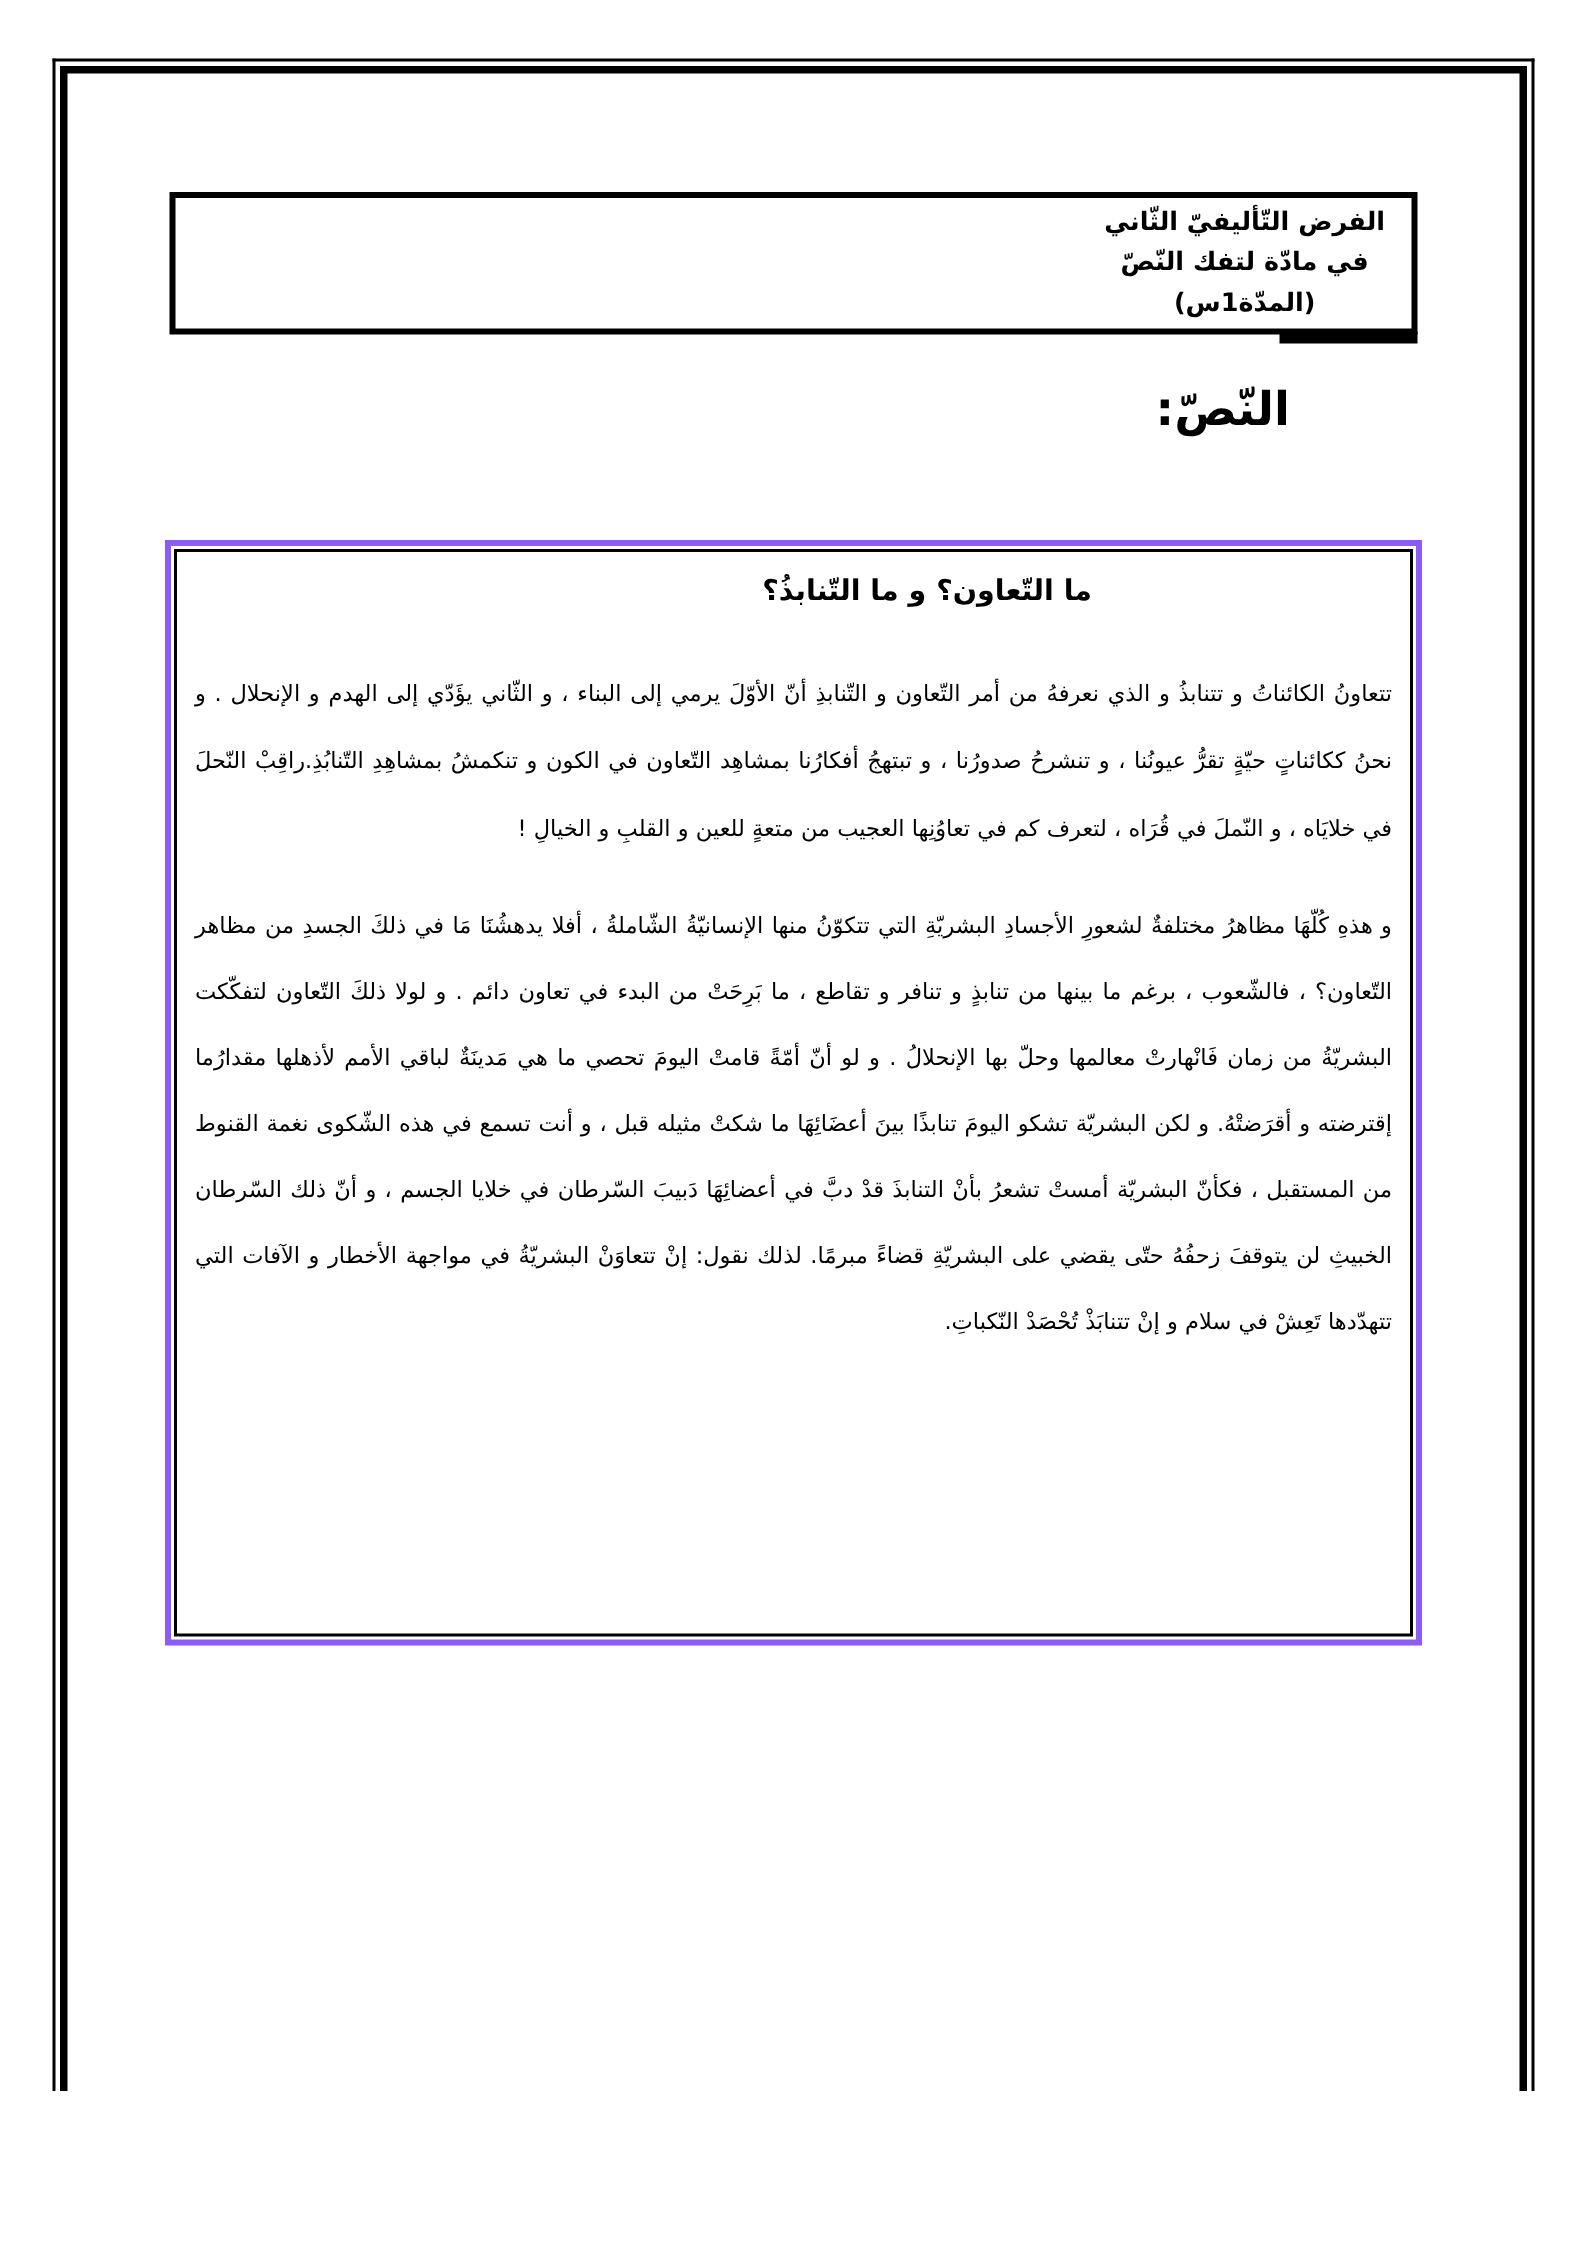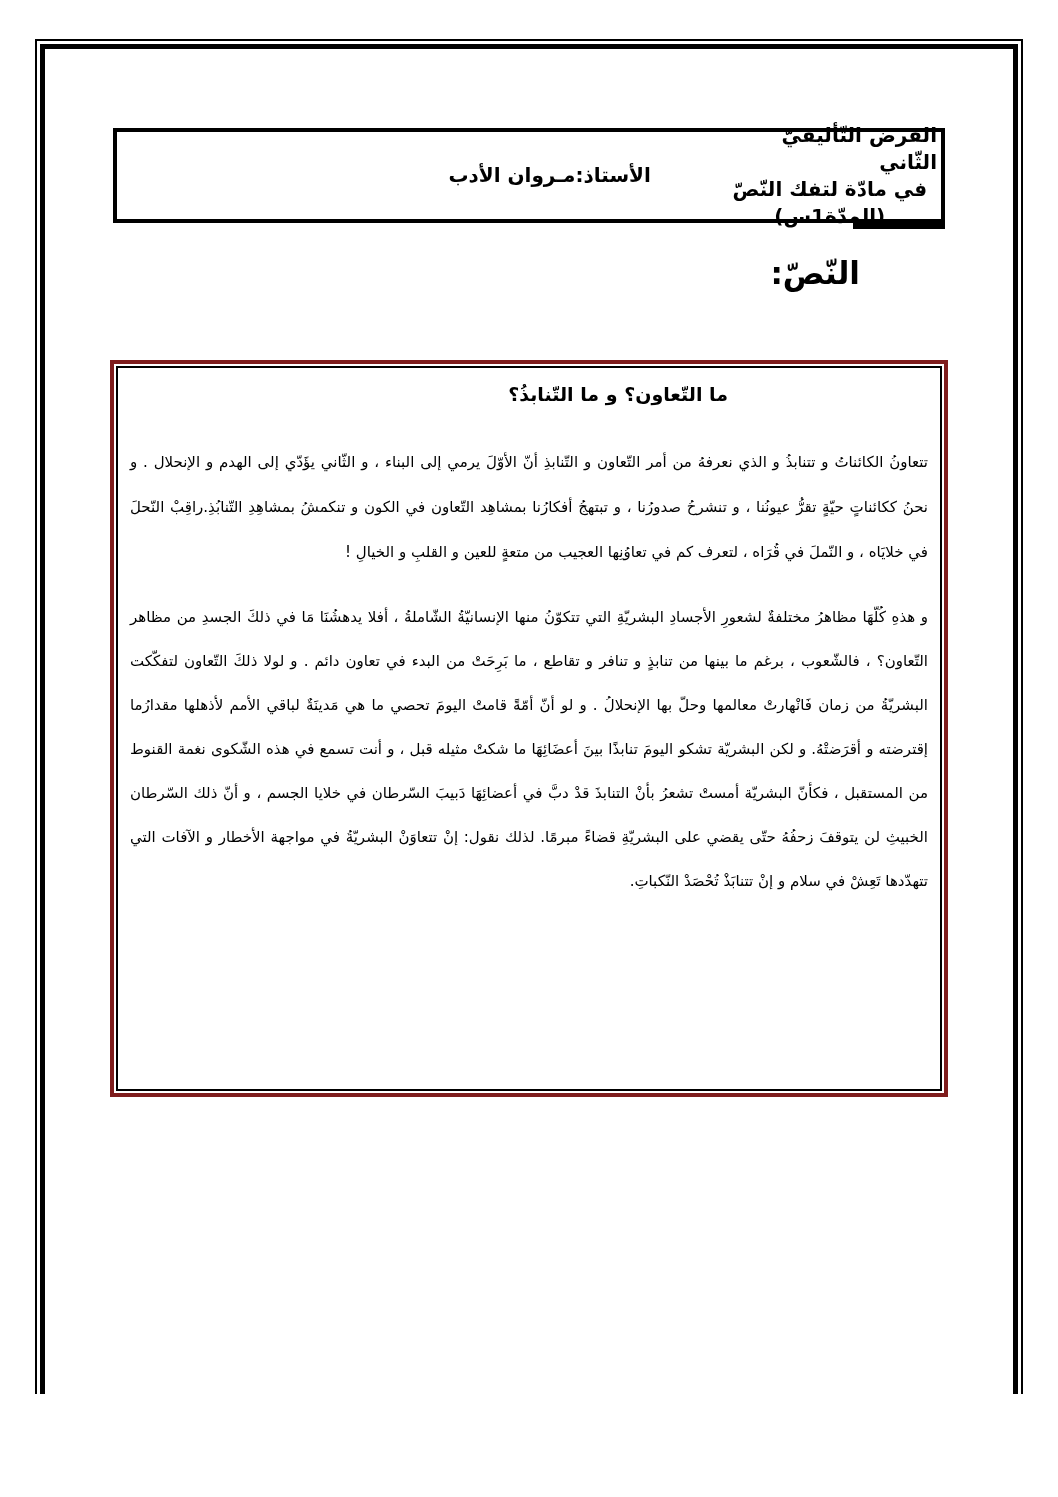--- a/index.html
+++ b/index.html
@@ -21,38 +21,38 @@
     border-top:5px solid #000;border-left:5px solid #000;border-right:5px solid #000;
   }
   
   .header-table{
     position:absolute;right:113px;top:128px;width:832px;height:95px;
     border:4px solid #000;box-sizing:border-box;
     display:flex;flex-direction:row;
   }
   .header-cell{
     display:flex;flex-direction:column;justify-content:center;align-items:center;
-    text-align:right;font-weight:bold;font-size:20px;line-height:27px;
+    text-align:center;font-weight:bold;font-size:17px;line-height:27px;
     box-sizing:border-box;padding:0 4px;
   }
   .cell-school{width:32%;}
   .cell-exam{width:27%;}
   .cell-teacher{width:41%;}
   .header-tab{
     position:absolute;right:113px;top:221px;width:92px;height:8px;background:#000;
   }
   
   .page-title{
     position:absolute;top:255px;right:198px;
     font-size:31px;font-weight:bold;margin-left:41px;
   }
   
   .text-box{
     position:absolute;right:110px;top:360px;width:838px;height:737px;
-    border:4px solid #7f1d1d;box-sizing:border-box;
+    border:4px solid #8b5cf6;box-sizing:border-box;
   }
   .text-box-inner{
     position:absolute;left:2px;right:2px;top:2px;bottom:2px;
     border:2px solid #000;box-sizing:border-box;
     padding:8px 12px 0 12px;overflow:hidden;
   }
   .passage-question{
     font-size:19px;font-weight:bold;text-align:right;
     padding-left:200px;margin:4px 0 0 0;line-height:28px;
     text-align:left;direction:rtl;
@@ -74,23 +74,20 @@
   <div class="frame-outer">
     <div class="frame-inner"></div>
   </div>
 
   <div class="header-table">
     <div class="header-cell cell-exam">
       <div>الفرض التّأليفيّ الثّاني</div>
       <div>في مادّة لتفك النّصّ</div>
       <div>(المدّة1س)</div>
     </div>
-    <div class="header-cell cell-teacher">
-      <div>الأستاذ:مـروان الأدب</div>
-    </div>
   </div>
   <div class="header-tab"></div>
 
   <div class="page-title">النّصّ:</div>
 
   <div class="text-box">
     <div class="text-box-inner">
       <p class="passage-question">ما التّعاون؟ و ما التّنابذُ؟</p>
       <p class="para para1">تتعاونُ الكائناتُ و تتنابذُ و الذي نعرفهُ من أمر التّعاون و التّنابذِ أنّ الأوّلَ يرمي إلى البناء ، و الثّاني يؤَدّي إلى الهدم و الإنحلال . و نحنُ ككائناتٍ حيّةٍ تقرُّ عيونُنا ، و تنشرحُ صدورُنا ، و تبتهجُ أفكارُنا بمشاهِد التّعاون في الكون و تنكمشُ بمشاهِدِ التّنابُذِ.راقِبْ النّحلَ في خلايَاه ، و النّملَ في قُرَاه ، لتعرف كم في تعاوُنِها العجيب من متعةٍ للعين و القلبِ و الخيالِ !</p>
       <p class="para para2">و هذهِ كُلّهَا مظاهرُ مختلفةٌ لشعورِ الأجسادِ البشريّةِ التي تتكوّنُ منها الإنسانيّةُ الشّاملةُ ، أفلا يدهشُنَا مَا في ذلكَ الجسدِ من مظاهر التّعاون؟ ، فالشّعوب ، برغم ما بينها من تنابذٍ و تنافر و تقاطع ، ما بَرِحَتْ من البدء في تعاون دائم . و لولا ذلكَ التّعاون لتفكّكت البشريّةُ من زمان فَانْهارتْ معالمها وحلّ بها الإنحلالُ . و لو أنّ أمّةً قامتْ اليومَ تحصي ما هي مَدينَةٌ لباقي الأمم لأذهلها مقدارُما إقترضته و أقرَضتْهُ. و لكن البشريّة تشكو اليومَ تنابذًا بينَ أعضَائِهَا ما شكتْ مثيله قبل ، و أنت تسمع في هذه الشّكوى نغمة القنوط من المستقبل ، فكأنّ البشريّة أمستْ تشعرُ بأنْ التنابذَ قدْ دبَّ في أعضائِهَا دَبيبَ السّرطان في خلايا الجسم ، و أنّ ذلك السّرطان الخبيثِ لن يتوقفَ زحفُهُ حتّى يقضي على البشريّةِ قضاءً مبرمًا. لذلك نقول: إنْ تتعاوَنْ البشريّةُ في مواجهة الأخطار و الآفات التي تتهدّدها تَعِشْ في سلام و إنْ تتنابَذْ تُحْصَدْ النّكباتِ.</p>

